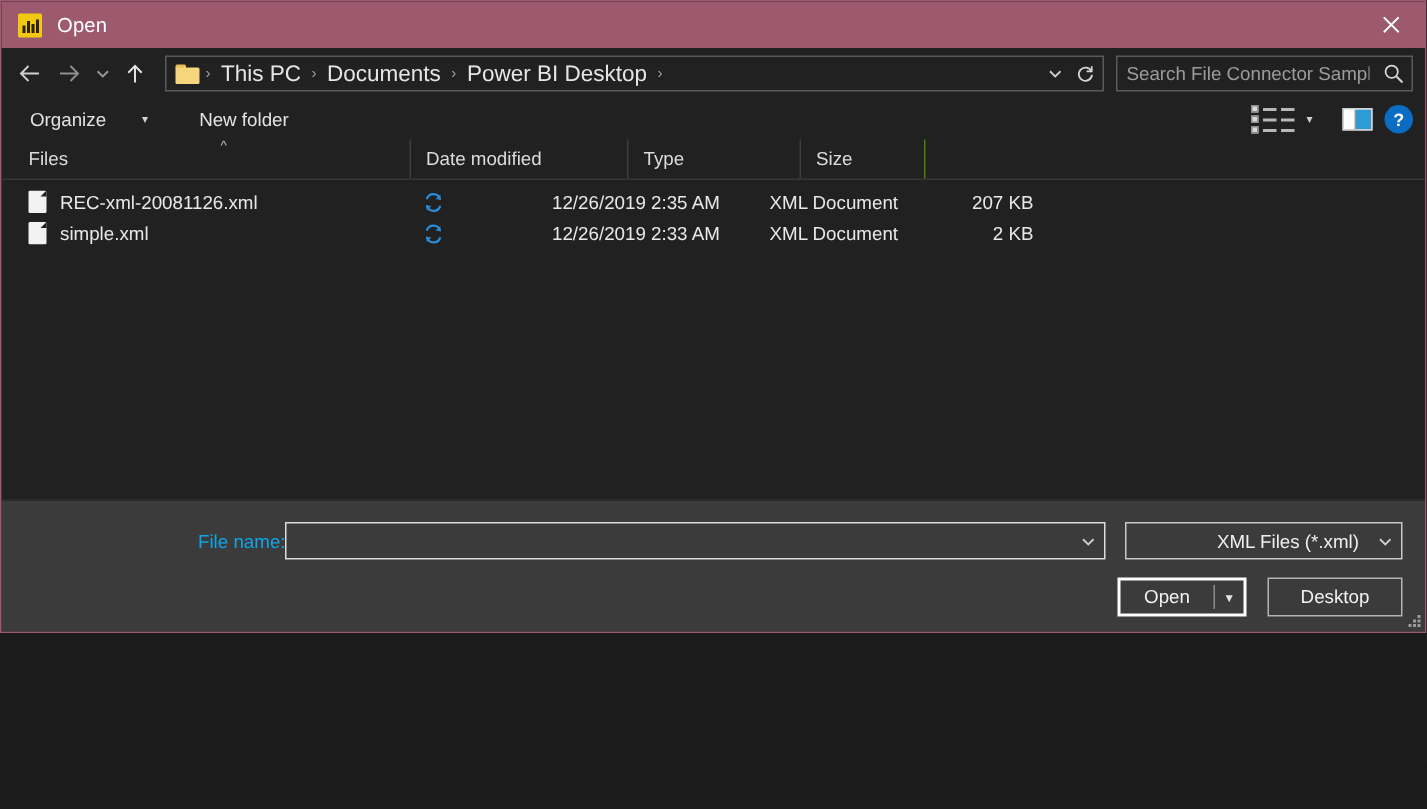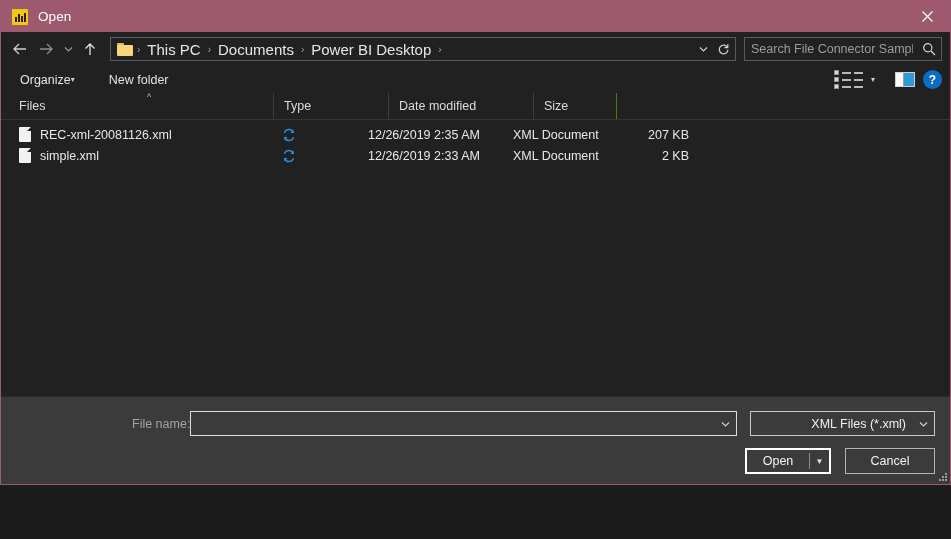--- a/index.html
+++ b/index.html
@@ -9,21 +9,21 @@
     background: #1b1b1b;
   }
   body {
     font-family: "Liberation Sans", sans-serif;
     -webkit-font-smoothing: antialiased;
   }
 
   #dialog {
     position: relative;
     width: 951px;
-    height: 485px;
+    height: 422px;
     box-sizing: border-box;
     background: #212121;
     border: 1px solid #9d5a70;
     overflow: hidden;
     display: flex;
     flex-direction: column;
   }
 
   
   .titlebar {
@@ -205,21 +205,21 @@
     padding: 0 8px 0 12px;
     background: #212121;
   }
   .tb-item {
     color: #e3e3e3;
     font-size: 12.5px;
     padding: 3px 7px;
     cursor: default;
     display: flex;
     align-items: center;
-    gap: 0;
+    gap: 24px;
     border-radius: 2px;
   }
   .tb-caret { font-size: 8px; color: #cfcfcf; }
   .tb-spacer { flex: 1; }
 
   .tb-icon-btn {
     display: flex;
     align-items: center;
     justify-content: center;
     height: 22px;
@@ -353,21 +353,21 @@
     padding: 14px 15px 10px 15px;
     position: relative;
     min-height: 80px;
     box-sizing: border-box;
   }
   .bottom-row1 {
     display: flex;
     align-items: center;
   }
   .fname-label {
-    color: #a3a3a3;
+    color: #0ea5e9;
     font-size: 12.5px;
     white-space: nowrap;
     padding-left: 116px;
   }
   .combo {
     height: 25px;
     background: #3b3b3b;
     border: 1px solid #dcdcdc;
     box-sizing: border-box;
     display: flex;
@@ -593,22 +593,22 @@
         <span class="left"></span>
           <span class="right"></span>
       </span>
     </div>
     <div class="help-btn">?</div>
   </div>
 
   <div class="colheader">
     <span class="sort-caret">^</span>
     <div class="col c-name">Files</div>
+    <div class="col c-date">Date modified</div>
     <div class="col c-type">Type</div>
-    <div class="col c-date">Date modified</div>
     <div class="col c-size c-last">Size</div>
   </div>
 
   <div class="filelist">
 
     <div class="filerow">
       <div class="cell f-name">
         <span class="doc-icon"></span>
         <span>REC-xml-20081126.xml</span>
       </div>
@@ -665,21 +665,21 @@
         </span>
       </div>
     </div>
 
     <div class="bottom-row2">
       <div class="splitbtn">
         <div class="main">Open</div>
         <div class="divider"></div>
         <div class="arrow">▼</div>
       </div>
-      <div class="btn-cancel">Cancel</div>
+      <div class="btn-cancel">Desktop</div>
     </div>
 
     <div class="resize-grip">
       <span style="right:0px;bottom:0px;"></span>
       <span style="right:3px;bottom:0px;"></span>
       <span style="right:6px;bottom:0px;"></span>
       <span style="right:0px;bottom:3px;"></span>
       <span style="right:3px;bottom:3px;"></span>
       <span style="right:0px;bottom:6px;"></span>
     </div>

